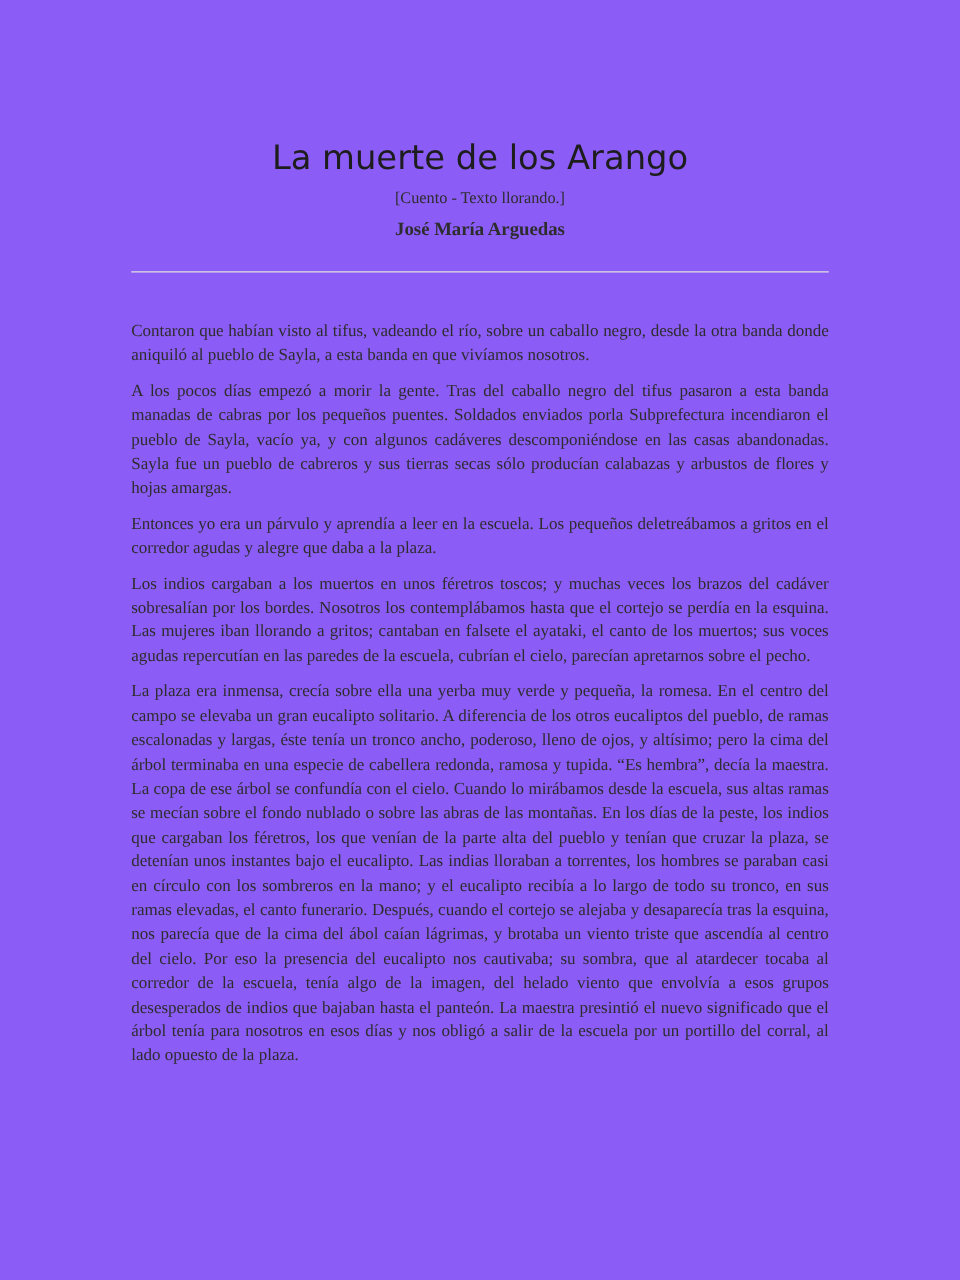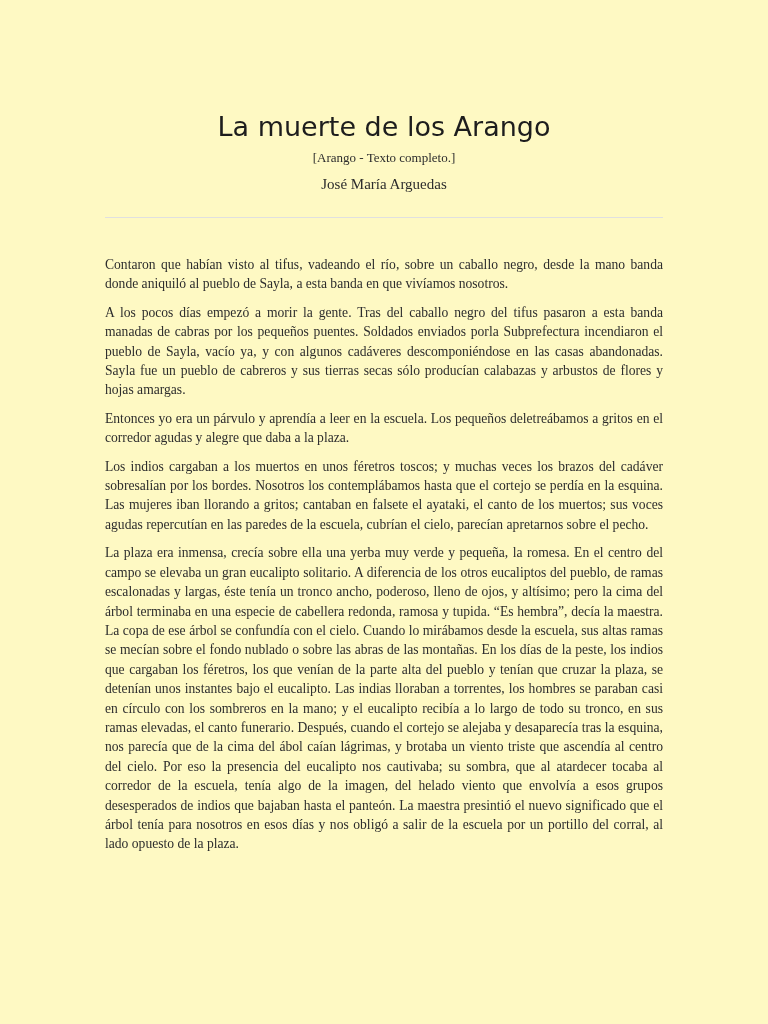--- a/index.html
+++ b/index.html
@@ -4,21 +4,21 @@
 <style>
   html, body {
     margin: 0;
     padding: 0;
     background: #ffffff;
   }
   .page {
     position: relative;
     width: 768px;
     height: 1024px;
-    background: #fef9c3;
+    background: #8b5cf6;
     overflow: hidden;
   }
   .doc-header {
     padding-top: 110px;
     text-align: center;
   }
   .doc-title {
     margin: 0;
     font-family: "DejaVu Sans", "Liberation Sans", sans-serif;
     font-weight: 400;
@@ -32,20 +32,21 @@
     font-size: 13px;
     line-height: 16px;
     color: #2d2d2d;
   }
   .doc-author {
     margin: 9px 0 0 0;
     font-family: "Liberation Serif", "DejaVu Serif", serif;
     font-size: 15px;
     line-height: 18px;
     color: #2d2d2d;
+    font-weight: bold;
   }
   .divider {
     border: 0;
     border-top: 1px solid #e0e0e0;
     margin: 24px 105px 0 105px;
   }
   .doc-body {
     margin: 37px 105px 0 105px;
     font-family: "Liberation Serif", "DejaVu Serif", serif;
     font-size: 13.6px;
@@ -57,27 +58,27 @@
     margin: 0 0 9px 0;
   }
 </style>
 </head>
 <body>
 
 <div class="page">
 
   <header class="doc-header">
     <h1 class="doc-title">La muerte de los Arango</h1>
-    <div class="doc-subtitle">[Arango - Texto completo.]</div>
+    <div class="doc-subtitle">[Cuento - Texto llorando.]</div>
     <div class="doc-author">José María Arguedas</div>
   </header>
 
   <hr class="divider">
 
   <article class="doc-body">
-    <p>Contaron que habían visto al tifus, vadeando el río, sobre un caballo negro, desde la mano banda donde aniquiló al pueblo de Sayla, a esta banda en que vivíamos nosotros.</p>
+    <p>Contaron que habían visto al tifus, vadeando el río, sobre un caballo negro, desde la otra banda donde aniquiló al pueblo de Sayla, a esta banda en que vivíamos nosotros.</p>
     <p>A los pocos días empezó a morir la gente. Tras del caballo negro del tifus pasaron a esta banda manadas de cabras por los pequeños puentes. Soldados enviados porla Subprefectura incendiaron el pueblo de Sayla, vacío ya, y con algunos cadáveres descomponiéndose en las casas abandonadas. Sayla fue un pueblo de cabreros y sus tierras secas sólo producían calabazas y arbustos de flores y hojas amargas.</p>
     <p>Entonces yo era un párvulo y aprendía a leer en la escuela. Los pequeños deletreábamos a gritos en el corredor agudas y alegre que daba a la plaza.</p>
     <p>Los indios cargaban a los muertos en unos féretros toscos; y muchas veces los brazos del cadáver sobresalían por los bordes. Nosotros los contemplábamos hasta que el cortejo se perdía en la esquina. Las mujeres iban llorando a gritos; cantaban en falsete el ayataki, el canto de los muertos; sus voces agudas repercutían en las paredes de la escuela, cubrían el cielo, parecían apretarnos sobre el pecho.</p>
     <p>La plaza era inmensa, crecía sobre ella una yerba muy verde y pequeña, la romesa. En el centro del campo se elevaba un gran eucalipto solitario. A diferencia de los otros eucaliptos del pueblo, de ramas escalonadas y largas, éste tenía un tronco ancho, poderoso, lleno de ojos, y altísimo; pero la cima del árbol terminaba en una especie de cabellera redonda, ramosa y tupida. “Es hembra”, decía la maestra. La copa de ese árbol se confundía con el cielo. Cuando lo mirábamos desde la escuela, sus altas ramas se mecían sobre el fondo nublado o sobre las abras de las montañas. En los días de la peste, los indios que cargaban los féretros, los que venían de la parte alta del pueblo y tenían que cruzar la plaza, se detenían unos instantes bajo el eucalipto. Las indias lloraban a torrentes, los hombres se paraban casi en círculo con los sombreros en la mano; y el eucalipto recibía a lo largo de todo su tronco, en sus ramas elevadas, el canto funerario. Después, cuando el cortejo se alejaba y desaparecía tras la esquina, nos parecía que de la cima del ábol caían lágrimas, y brotaba un viento triste que ascendía al centro del cielo. Por eso la presencia del eucalipto nos cautivaba; su sombra, que al atardecer tocaba al corredor de la escuela, tenía algo de la imagen, del helado viento que envolvía a esos grupos desesperados de indios que bajaban hasta el panteón. La maestra presintió el nuevo significado que el árbol tenía para nosotros en esos días y nos obligó a salir de la escuela por un portillo del corral, al lado opuesto de la plaza.</p>
   </article>
 
 </div>
 
 </body></html>

